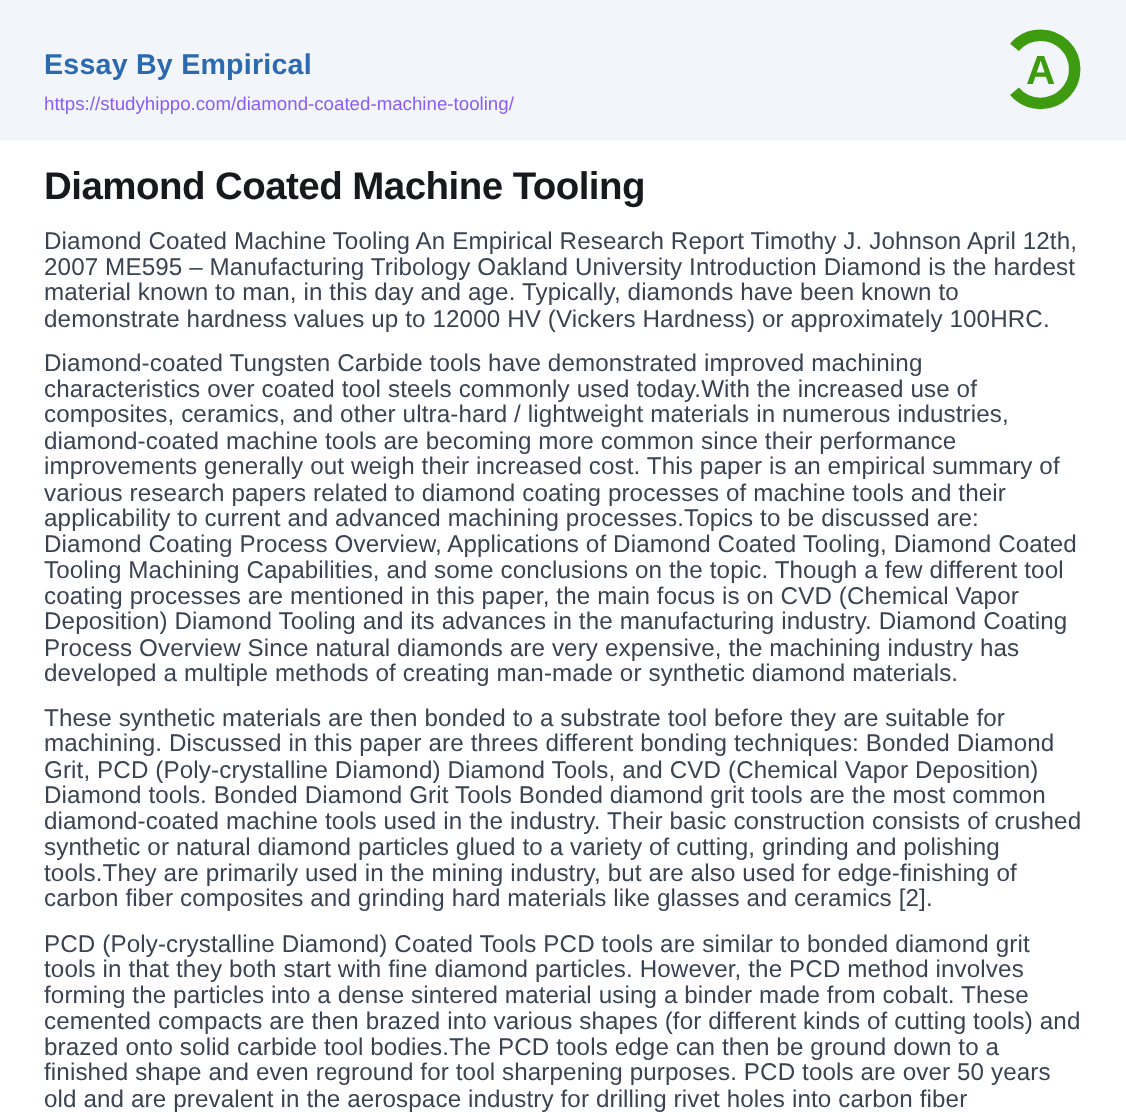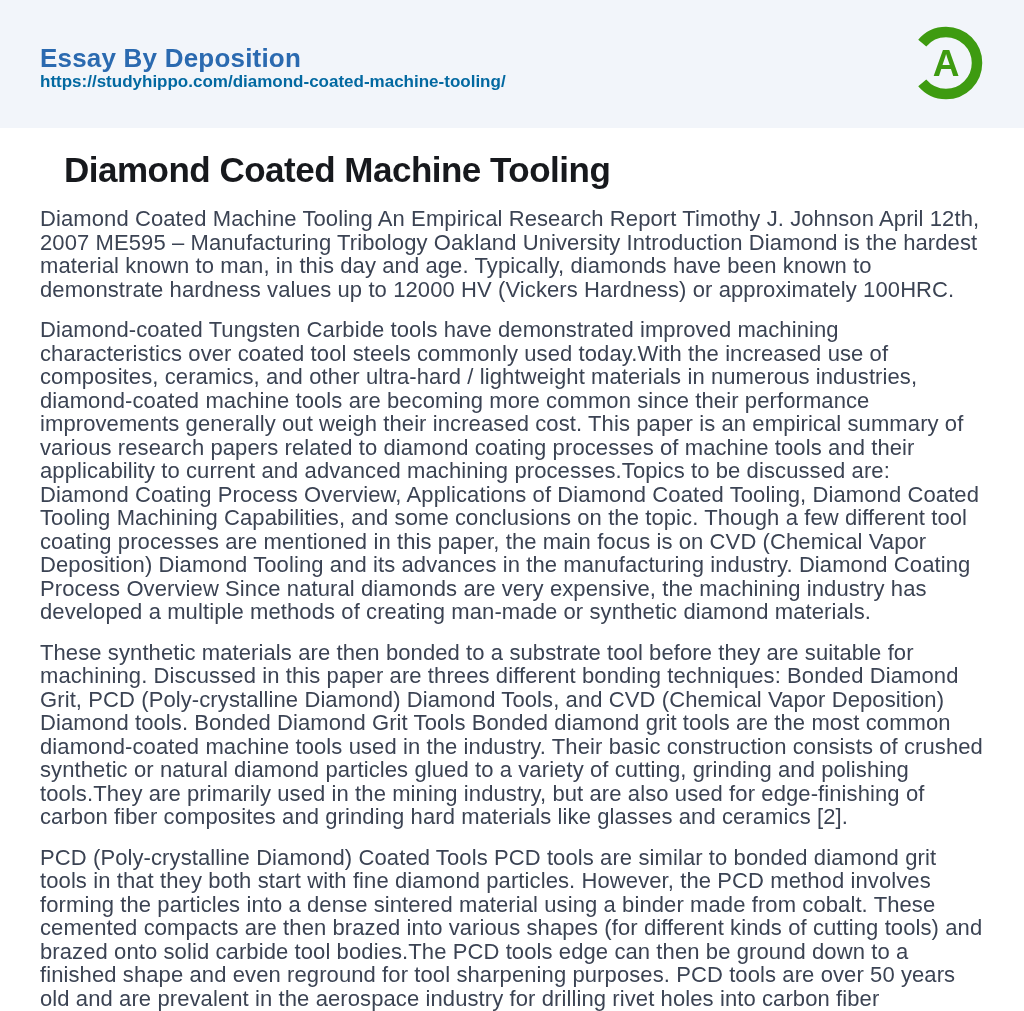--- a/index.html
+++ b/index.html
@@ -23,23 +23,24 @@
     position: relative;
   }
   .brand-title {
     color: #2b6ab0;
     font-size: 26px;
     font-weight: 700;
     letter-spacing: 0.2px;
     line-height: 28px;
   }
   .brand-url {
-    color: #0369a1;
+    color: #8b5cf6;
     font-size: 17px;
-    font-weight: 700;
+    font-weight: 400;
+    margin-top: 13px;
     text-decoration: none;
     display: inline-block;
   }
   .logo {
     position: absolute;
     top: 25px;
     right: 40px;
     width: 76px;
     height: 76px;
   }
@@ -47,37 +48,36 @@
   
   .content {
     padding: 22px 40px 0 40px;
   }
   .article-title {
     font-size: 35px;
     line-height: 40px;
     font-weight: 700;
     letter-spacing: -0.5px;
     color: #17191d;
-    margin-left: 24px;
   }
   .content p {
     margin-top: 17px;
     font-size: 22px;
     line-height: 23.5px;
     color: #3b4353;
     letter-spacing: 0.1px;
   }
 </style>
 </head>
 <body>
 
 <div class="page">
 
   <div class="header">
-    <div class="brand-title">Essay By Deposition</div>
+    <div class="brand-title">Essay By Empirical</div>
     <a class="brand-url" href="#">https://studyhippo.com/diamond-coated-machine-tooling/</a>
 
     <div class="logo">
       <svg width="76" height="76" viewBox="0 0 76 76" aria-hidden="true">
 
         <circle cx="38" cy="38" r="31" fill="none" stroke="#3e9b10" stroke-width="10.5" pathLength="360" stroke-dasharray="280 80" stroke-dashoffset="-220" stroke-linecap="butt"></circle>
         <text x="38" y="51" text-anchor="middle" font-family="Liberation Sans, sans-serif" font-size="37" font-weight="600" fill="#3e9b10">A</text>
       </svg>
     </div>
   </div>

